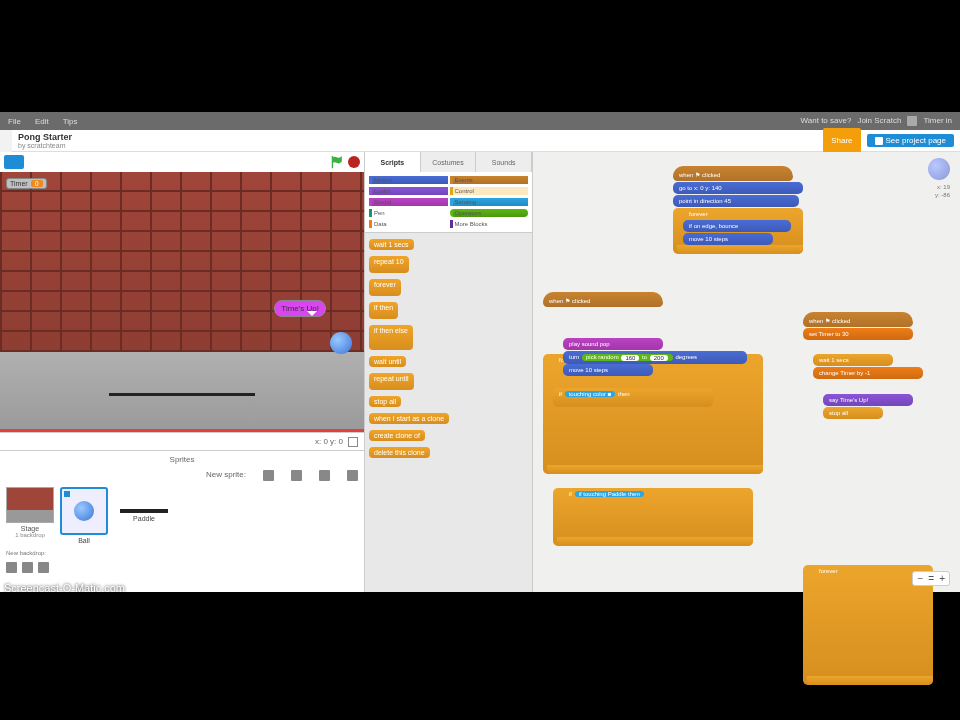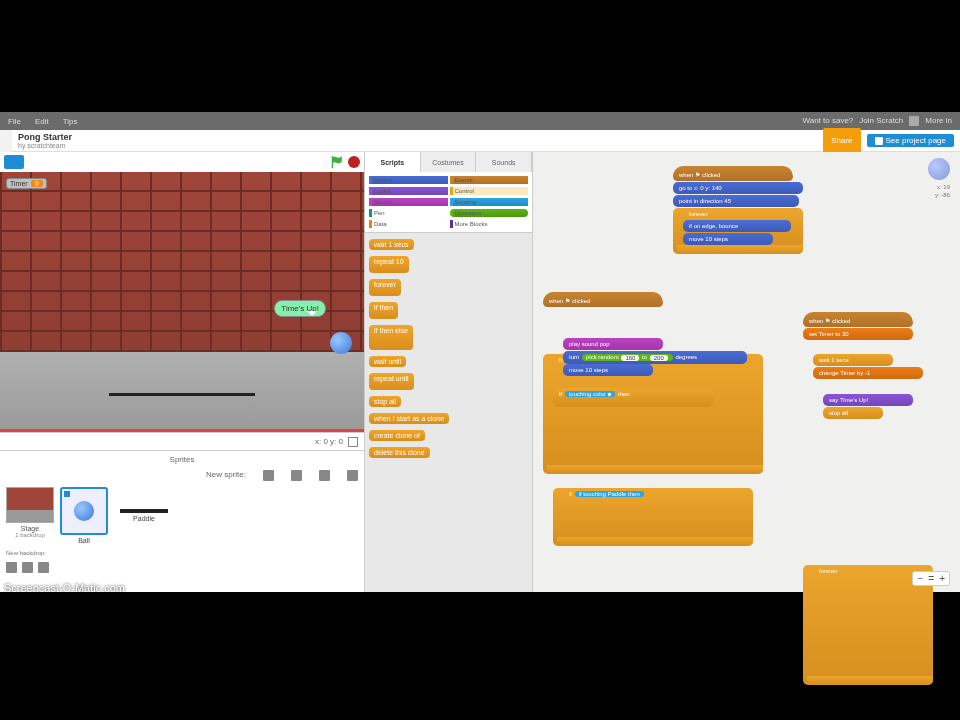--- a/index.html
+++ b/index.html
@@ -29,21 +29,21 @@
     repeating-linear-gradient(0deg, #6b2c23 0, #6b2c23 2px, transparent 2px, transparent 20px),
     repeating-linear-gradient(90deg, #6b2c23 0, #6b2c23 2px, transparent 2px, transparent 30px),
     linear-gradient(#a0453a, #8e3d33);
   }
   .ground { position: absolute; bottom: 0; left: 0; right: 0; height: 80px; background: linear-gradient(#b0b0b0, #9a9a9a); }
   .pavement-line { position: absolute; bottom: 36px; left: 30%; width: 40%; height: 3px; background: #222; }
   .red-bar { position: absolute; bottom: -6px; left: 0; right: 0; height: 9px; background: #e53e3e; }
   .timer-readout { position: absolute; top: 6px; left: 6px; background: #c0c0c0; border: 1px solid #888; border-radius: 3px; padding: 1px 3px; font-size: 7px; color: #333; display: flex; align-items: center; gap: 3px; }
   .timer-val { background: #ed8a1f; color: #fff; border-radius: 2px; padding: 0 4px; }
   .ball { position: absolute; right: 12px; top: 160px; width: 22px; height: 22px; background: radial-gradient(circle at 35% 35%, #9ac9ff, #3b74d8); border-radius: 50%; }
-  .speech { position: absolute; right: 38px; top: 128px; background: #86efac; border: 1px solid #888; border-radius: 8px; padding: 3px 6px; font-size: 8px; color: #333; }
+  .speech { position: absolute; right: 38px; top: 128px; background: #d946ef; border: 1px solid #888; border-radius: 8px; padding: 3px 6px; font-size: 8px; color: #333; }
   .speech::after { content: ''; position: absolute; bottom: -5px; right: 8px; border: 5px solid transparent; border-top-color: #fff; }
   .stage-footer { height: 18px; background: #fff; border-top: 1px solid #ccc; display: flex; align-items: center; justify-content: flex-end; gap: 5px; padding: 0 6px; font-size: 8px; color: #666; }
 
   .sprite-pane { flex: 1; background: #fff; border-top: 1px solid #ccc; padding: 4px 6px; }
   .sprite-head { display: flex; align-items: center; font-size: 8px; color: #666; gap: 6px; flex-direction: column; }
   .sprite-head-right { margin-left: auto; display: flex; gap: 17px; }
   .tool-ico { width: 11px; height: 11px; background: #888; border-radius: 1px; }
   .sprite-row { display: flex; gap: 6px; margin-top: 6px; align-items: flex-start; }
   .stage-thumb { width: 48px; text-align: center; }
   .stage-thumb-img { width: 48px; height: 36px; background: linear-gradient(#a0453a 65%, #999 65%); border: 1px solid #aaa; }
@@ -108,21 +108,21 @@
 <div class="viewport">
 
   <div class="menubar">
     <span class="menubtn">File</span>
     <span class="menubtn">Edit</span>
     <span class="menubtn">Tips</span>
     <div class="menubar-right">
       <span>Want to save?</span>
       <span class="menubtn">Join Scratch</span>
       <span style="width:10px;height:10px;background:#aaa;border-radius:1px"></span>
-      <span class="menubtn">More in</span>
+      <span class="menubtn">Timer in</span>
     </div>
   </div>
 
   <div class="app-area">
     <div class="project-header">
       <div style="display:flex;flex-direction:column;gap:0">
         <span class="project-title">Pong Starter</span>
         <span class="project-by">by scratchteam</span>
       </div>
       <div class="project-right">

